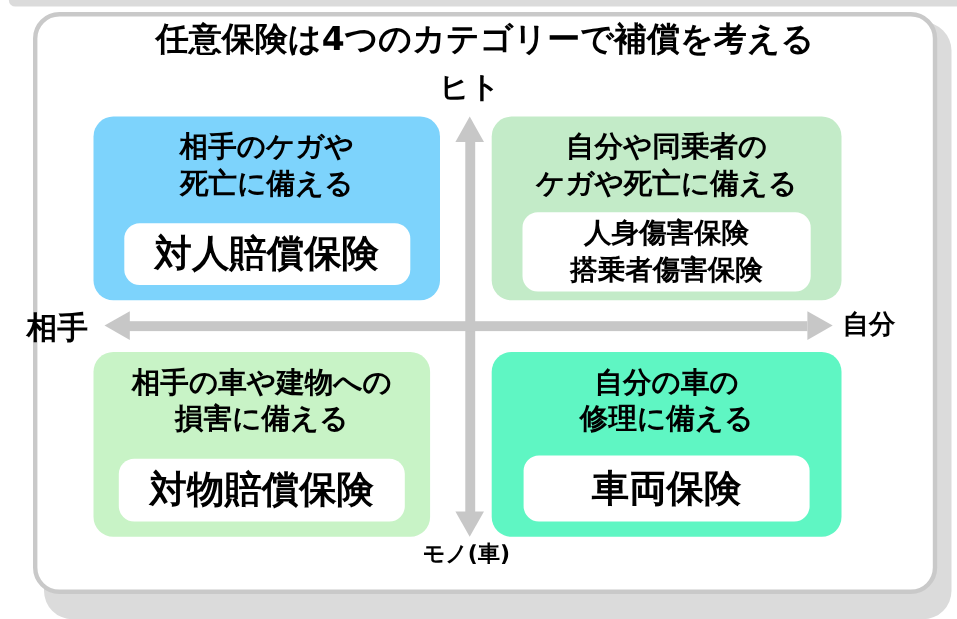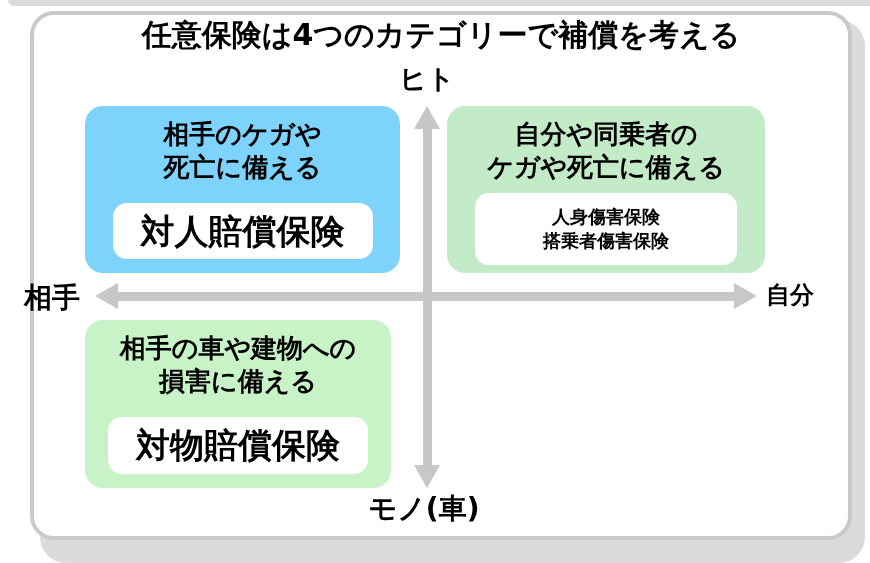--- a/index.html
+++ b/index.html
@@ -27,21 +27,21 @@
   .title {
     position: absolute; top: 15px; left: 30px; width: 822px;
     text-align: center; font-size: 30px; font-weight: 700; letter-spacing: 0;
   }
   .axis-top {
     position: absolute; top: 61px; left: 0; width: 854px;
     text-align: center; font-size: 27px; font-weight: 700;
   }
   .axis-bottom {
     position: absolute; top: 490px; left: 0; width: 848px;
-    text-align: center; font-size: 28px; font-weight: 700;
+    text-align: center; font-size: 20px; font-weight: 700;
   }
   .axis-left  { position: absolute; top: 279px; left: 24px;  font-size: 28px; font-weight: 700; }
   .axis-right { position: absolute; top: 279px; left: 766px; font-size: 24px; font-weight: 700; }
 
   
   .q {
     position: absolute; border-radius: 18px; box-sizing: border-box;
     display: flex; flex-direction: column; align-items: center;
     padding: 12px 10px 14px;
   }
@@ -53,21 +53,21 @@
     font-size: 26px; font-weight: 700; line-height: 1.27;
     text-align: center; white-space: pre-line;
   }
   .pill {
     margin-top: auto; background: #ffffff; border-radius: 14px;
     display: flex; align-items: center; justify-content: center;
     font-size: 34px; font-weight: 700; text-align: center;
     white-space: pre-line; line-height: 1.3;
   }
   .q-tl .pill { width: 260px; height: 56px; }
-  .q-tr .pill { width: 262px; height: 72px; line-height: 1.35; font-size: 18px; }
+  .q-tr .pill { width: 262px; height: 72px; line-height: 1.35; font-size: 25px; }
   .q-bl .pill { width: 260px; height: 57px; }
   .q-br .pill { width: 260px; height: 60px; }
 
   
   .v-shaft {
     position: absolute; left: 423px; top: 126px; width: 9px; height: 342px;
     background: #c7c7c7;
   }
   .v-head-top {
     position: absolute; left: 414px; top: 106px; width: 0; height: 0;
@@ -122,20 +122,25 @@
       <div class="pill">人身傷害保険
 搭乗者傷害保険</div>
     </div>
 
     <div class="q q-bl" style="background: rgb(200, 243, 198);">
       <div class="q-desc">相手の車や建物への
 損害に備える</div>
       <div class="pill">対物賠償保険</div>
     </div>
 
+    <div class="q q-br" style="background: rgb(95, 246, 195);">
+      <div class="q-desc">自分の車の
+修理に備える</div>
+      <div class="pill">車両保険</div>
+    </div>
 
     <div class="v-shaft"></div>
     <div class="v-head-top"></div>
     <div class="v-head-bottom"></div>
     <div class="h-shaft"></div>
     <div class="h-head-left"></div>
     <div class="h-head-right"></div>
   </div>
 </div>
 

